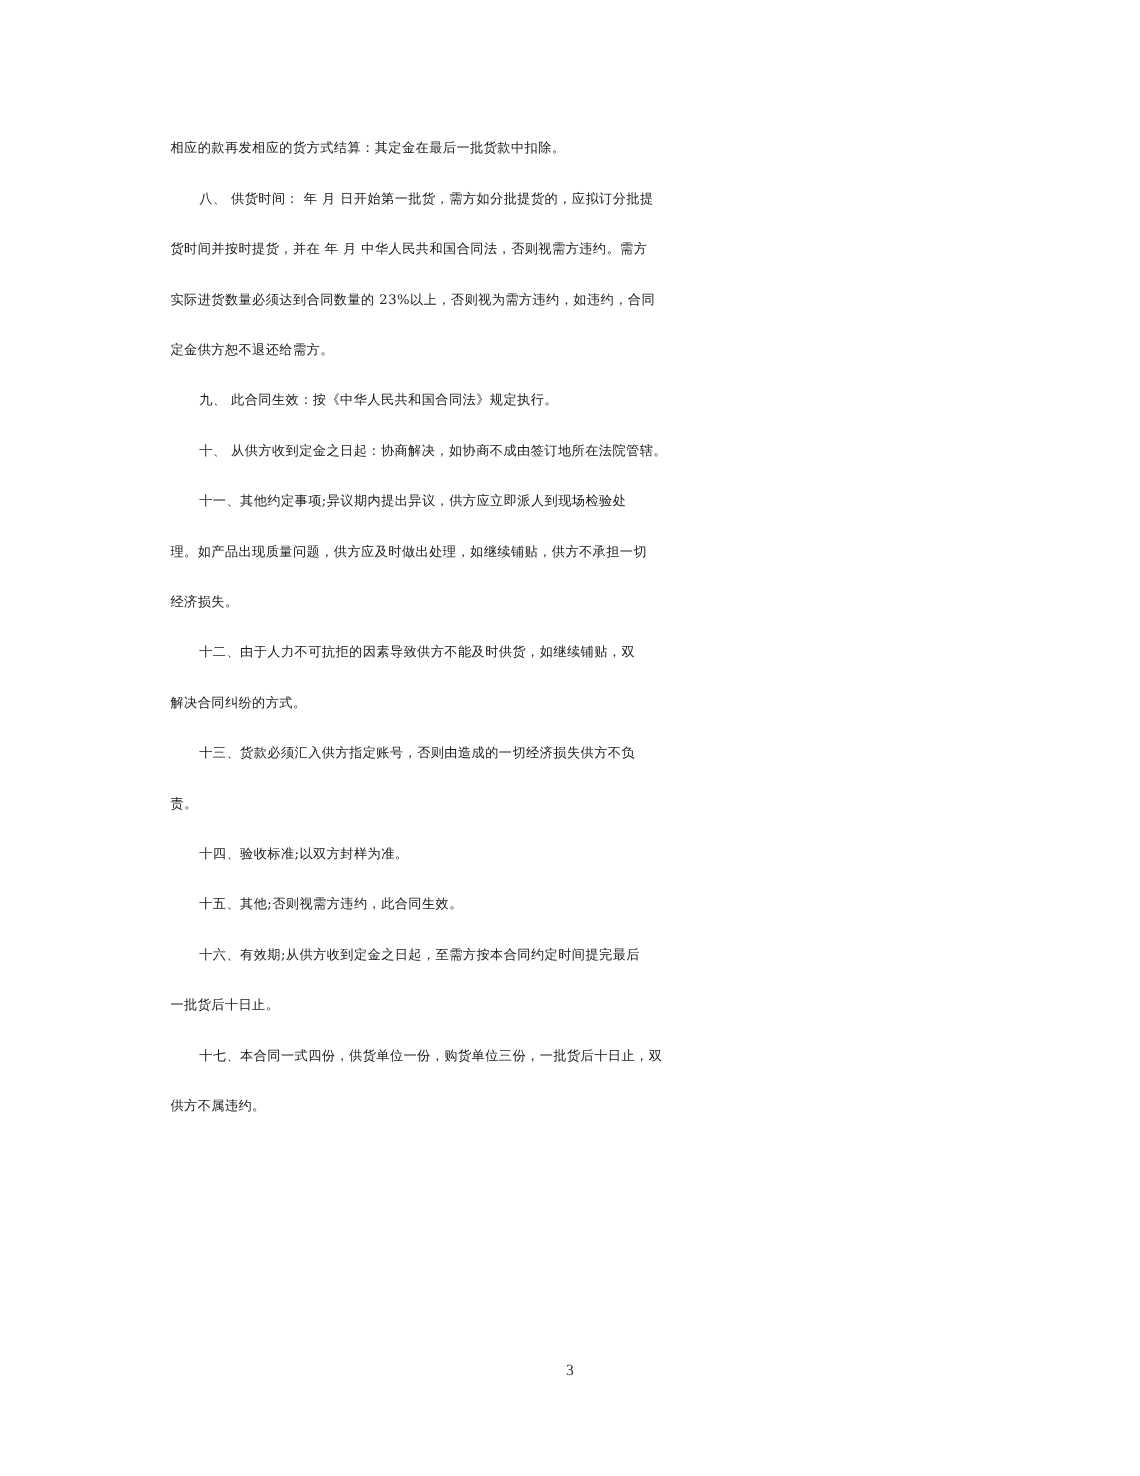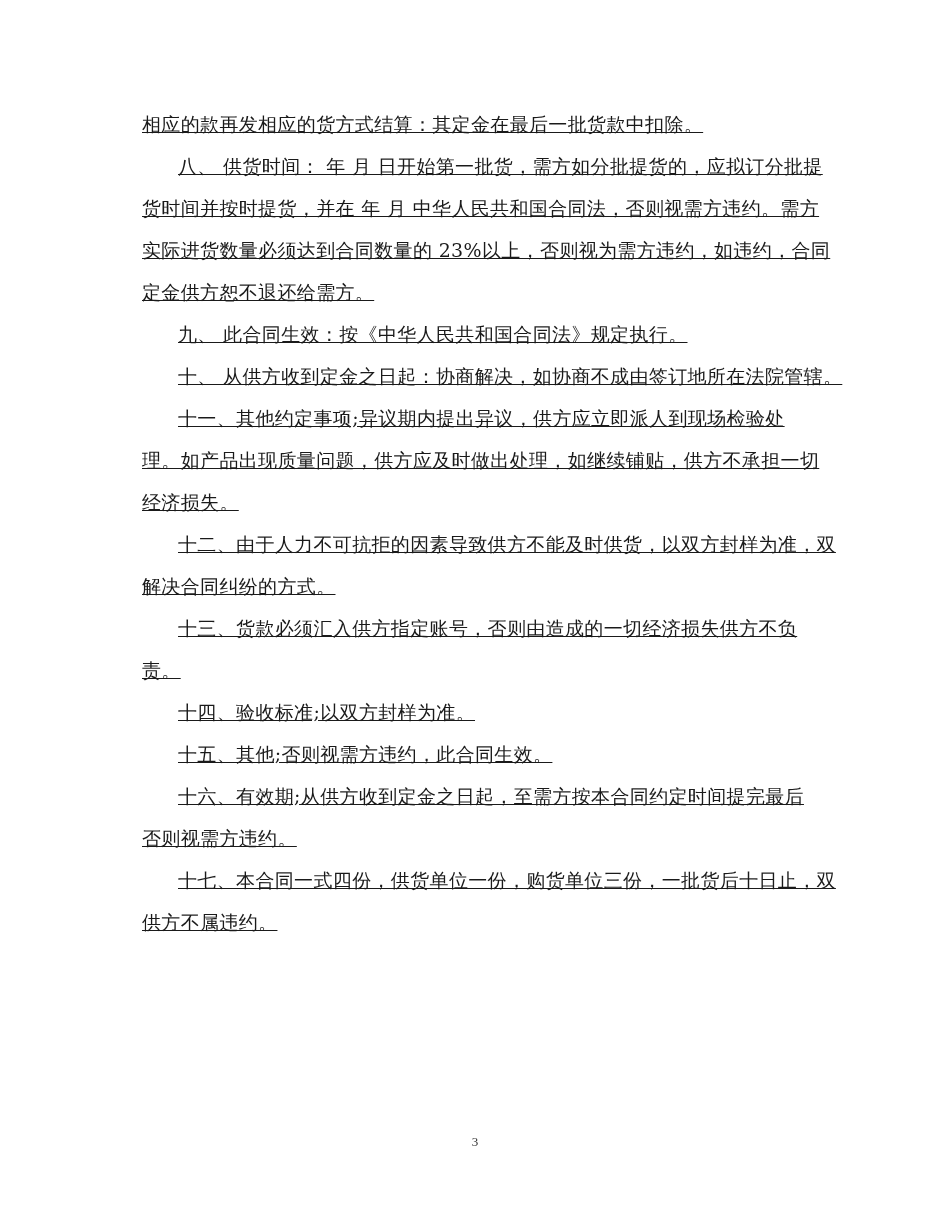--- a/index.html
+++ b/index.html
@@ -26,27 +26,26 @@
     .content {
       position: absolute;
       left: 142px;
       top: 112px;
       width: 668px;
     }
     .line {
       position: absolute;
       left: 0;
       white-space: nowrap;
-      font-size: 19px;
+      font-size: 11px;
       line-height: 24px;
       letter-spacing: 0.35px;
-      text-decoration: underline;
     }
     .indent {
-      left: 36px;
+      left: 24px;
       text-align: right;
     }
     .page-number {
       position: absolute;
       left: 0;
       width: 950px;
       top: 1134px;
       text-align: center;
       font-family: "Liberation Serif", serif;
       font-size: 13px;
@@ -62,26 +61,26 @@
     <div class="line" style="top:0px">相应的款再发相应的货方式结算：其定金在最后一批货款中扣除。</div>
     <div class="line indent" style="top:42px">八、 供货时间： 年 月 日开始第一批货，需方如分批提货的，应拟订分批提</div>
     <div class="line" style="top:84px">货时间并按时提货，并在 年 月 中华人民共和国合同法，否则视需方违约。需方</div>
     <div class="line" style="top:126px">实际进货数量必须达到合同数量的 23%以上，否则视为需方违约，如违约，合同</div>
     <div class="line" style="top:168px">定金供方恕不退还给需方。</div>
     <div class="line indent" style="top:210px">九、 此合同生效：按《中华人民共和国合同法》规定执行。</div>
     <div class="line indent" style="top:252px">十、 从供方收到定金之日起：协商解决，如协商不成由签订地所在法院管辖。</div>
     <div class="line indent" style="top:294px">十一、其他约定事项;异议期内提出异议，供方应立即派人到现场检验处</div>
     <div class="line" style="top:336px">理。如产品出现质量问题，供方应及时做出处理，如继续铺贴，供方不承担一切</div>
     <div class="line" style="top:378px">经济损失。</div>
-    <div class="line indent" style="top:420px">十二、由于人力不可抗拒的因素导致供方不能及时供货，以双方封样为准，双</div>
+    <div class="line indent" style="top:420px">十二、由于人力不可抗拒的因素导致供方不能及时供货，如继续铺贴，双</div>
     <div class="line" style="top:462px">解决合同纠纷的方式。</div>
     <div class="line indent" style="top:504px">十三、货款必须汇入供方指定账号，否则由造成的一切经济损失供方不负</div>
     <div class="line" style="top:546px">责。</div>
     <div class="line indent" style="top:588px">十四、验收标准;以双方封样为准。</div>
     <div class="line indent" style="top:630px">十五、其他;否则视需方违约，此合同生效。</div>
     <div class="line indent" style="top:672px">十六、有效期;从供方收到定金之日起，至需方按本合同约定时间提完最后</div>
-    <div class="line" style="top:714px">否则视需方违约。</div>
+    <div class="line" style="top:714px">一批货后十日止。</div>
     <div class="line indent" style="top:756px">十七、本合同一式四份，供货单位一份，购货单位三份，一批货后十日止，双</div>
     <div class="line" style="top:798px">供方不属违约。</div>
   </div>
 
   <div class="page-number">3</div>
 </div>
 
 </body></html>

